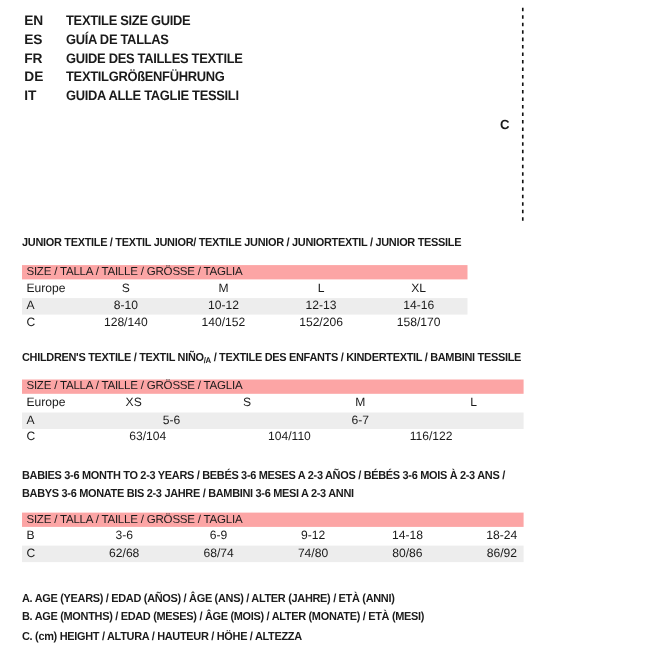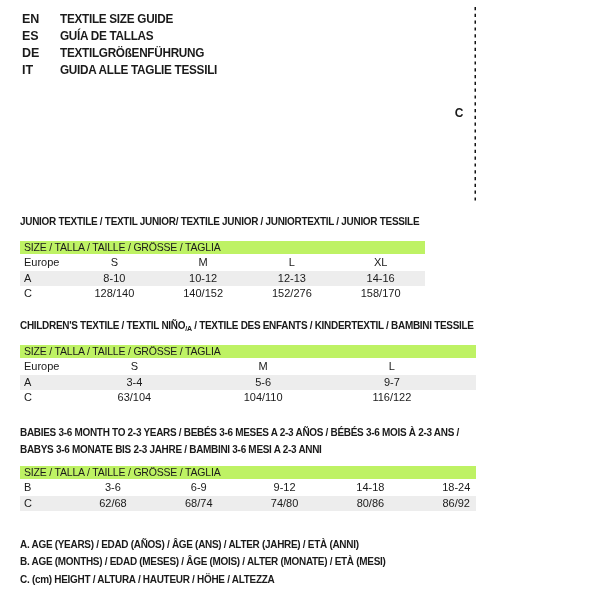--- a/index.html
+++ b/index.html
@@ -27,21 +27,21 @@
   .title-junior   { top:215px; }
   .title-children { top:319px; }
   .title-babies   { top:424px; }
   .subsc { font-size:7.5px; vertical-align:-2px; }
 
   
   .table { position:absolute; }
   .tbl-junior   { left:20px; top:241px; width:405px; }
   .tbl-children { left:20px; top:345px; width:565px; }
   .tbl-babies   { left:20px; top:466px; width:565px; }
-  .size-bar { height:13px; line-height:13px; background:#bef264; padding-left:4px;
+  .size-bar { height:13px; line-height:13px; background:#fca5a5; padding-left:4px;
               font-size:10.5px; letter-spacing:-0.2px; margin-bottom:1px; }
   .trow { display:flex; height:15.5px; line-height:15.5px; font-size:11px; }
   .trow .lbl { flex:0 0 50px; width:50px; padding-left:4px; box-sizing:border-box; }
   .trow .cell { flex:1 1 0; text-align:center; }
   .alt { background:#ededed; }
 
   
   .notes { position:absolute; left:20px; top:536px; }
   .note-line { height:17.3px; line-height:17.3px; font-size:10.6px; font-weight:700; }
 </style>
@@ -51,20 +51,24 @@
 <div class="page">
 
   <div class="lang-block">
     <div class="lang-row">
       <span class="lang-code">EN</span>
       <span class="cond">TEXTILE SIZE GUIDE</span>
     </div>
     <div class="lang-row">
       <span class="lang-code">ES</span>
       <span class="cond">GUÍA DE TALLAS</span>
+    </div>
+    <div class="lang-row">
+      <span class="lang-code">FR</span>
+      <span class="cond">GUIDE DES TAILLES TEXTILE</span>
     </div>
     <div class="lang-row">
       <span class="lang-code">DE</span>
       <span class="cond">TEXTILGRÖßENFÜHRUNG</span>
     </div>
     <div class="lang-row">
       <span class="lang-code">IT</span>
       <span class="cond">GUIDA ALLE TAGLIE TESSILI</span>
     </div>
   </div>
@@ -106,42 +110,42 @@
       <span class="lbl">A</span>
       <span class="cell">8-10</span>
       <span class="cell">10-12</span>
       <span class="cell">12-13</span>
       <span class="cell">14-16</span>
     </div>
     <div class="trow">
       <span class="lbl">C</span>
       <span class="cell">128/140</span>
       <span class="cell">140/152</span>
-      <span class="cell">152/276</span>
+      <span class="cell">152/206</span>
       <span class="cell">158/170</span>
     </div>
   </div>
 
   <div class="sec-title title-children">
     <span>CHILDREN'S TEXTILE / TEXTIL NIÑO</span><span class="subsc">/A</span><span> / TEXTILE DES ENFANTS / KINDERTEXTIL / BAMBINI TESSILE</span>
   </div>
   <div class="table tbl-children">
     <div class="size-bar">SIZE / TALLA / TAILLE / GRÖSSE / TAGLIA</div>
     <div class="trow">
       <span class="lbl">Europe</span>
+      <span class="cell">XS</span>
       <span class="cell">S</span>
       <span class="cell">M</span>
       <span class="cell">L</span>
       <span class="cell">XL</span>
     </div>
     <div class="trow alt">
       <span class="lbl">A</span>
-      <span class="cell">3-4</span>
       <span class="cell">5-6</span>
-      <span class="cell">9-7</span>
+      <span class="cell">6-7</span>
       <span class="cell">7-8</span>
     </div>
     <div class="trow">
       <span class="lbl">C</span>
       <span class="cell">63/104</span>
       <span class="cell">104/110</span>
       <span class="cell">116/122</span>
       <span class="cell">122/128</span>
     </div>
   </div>

